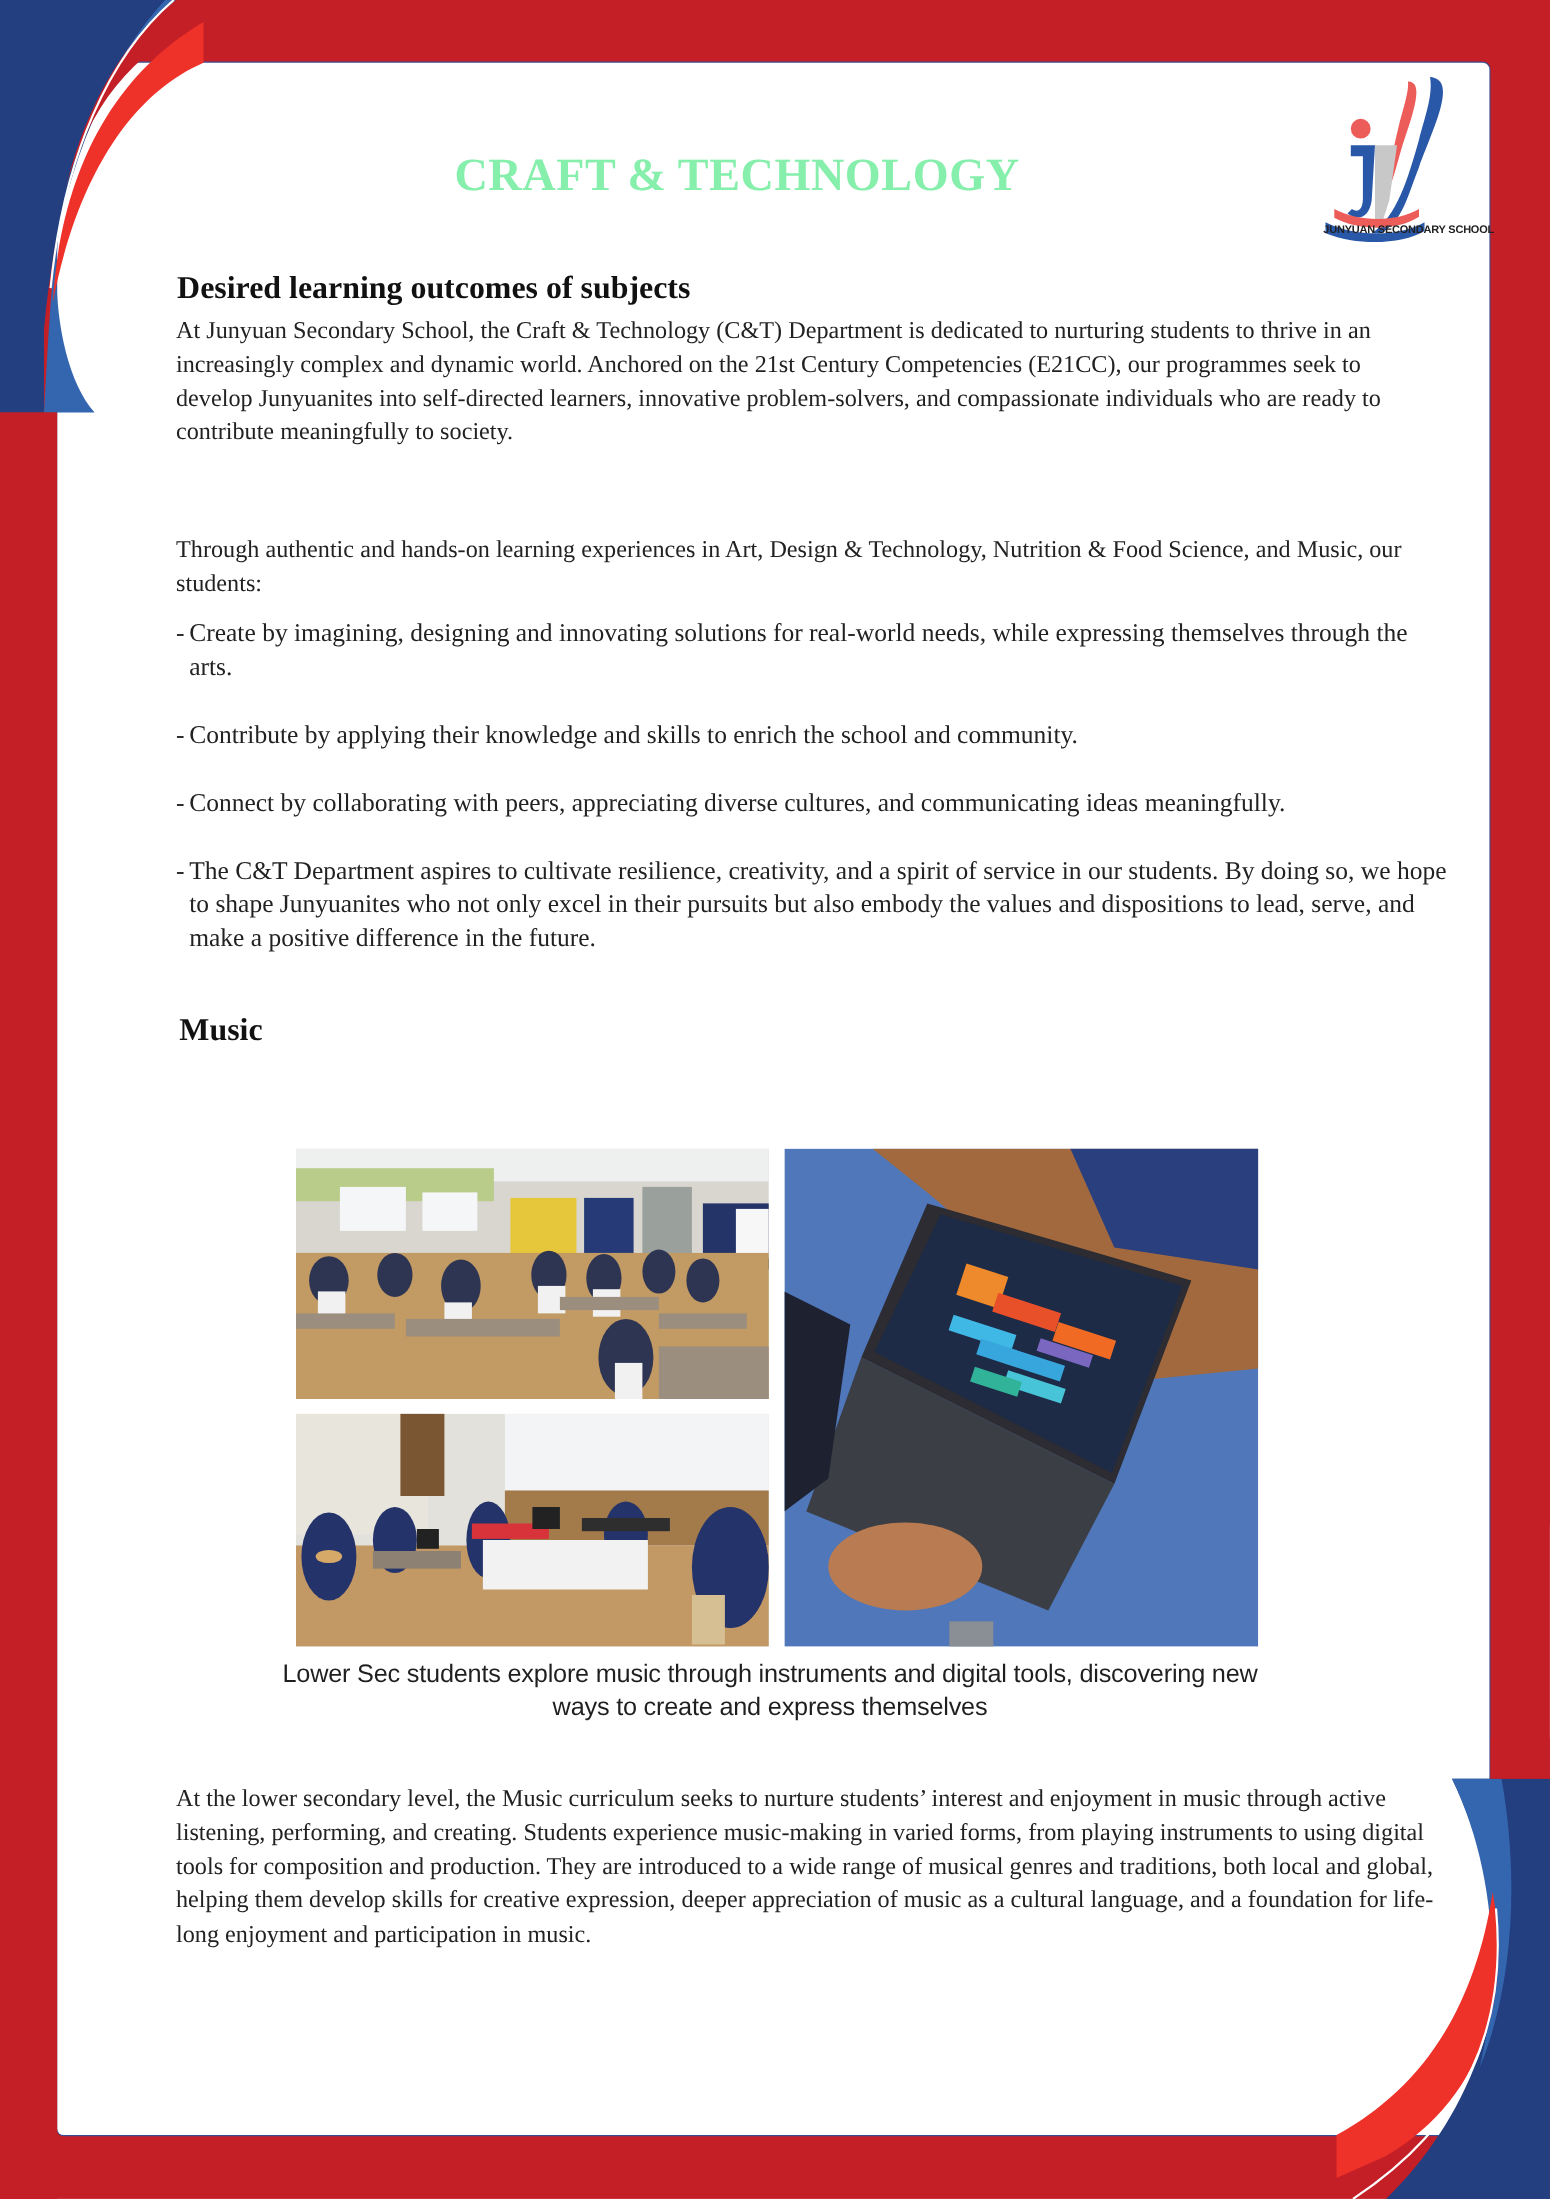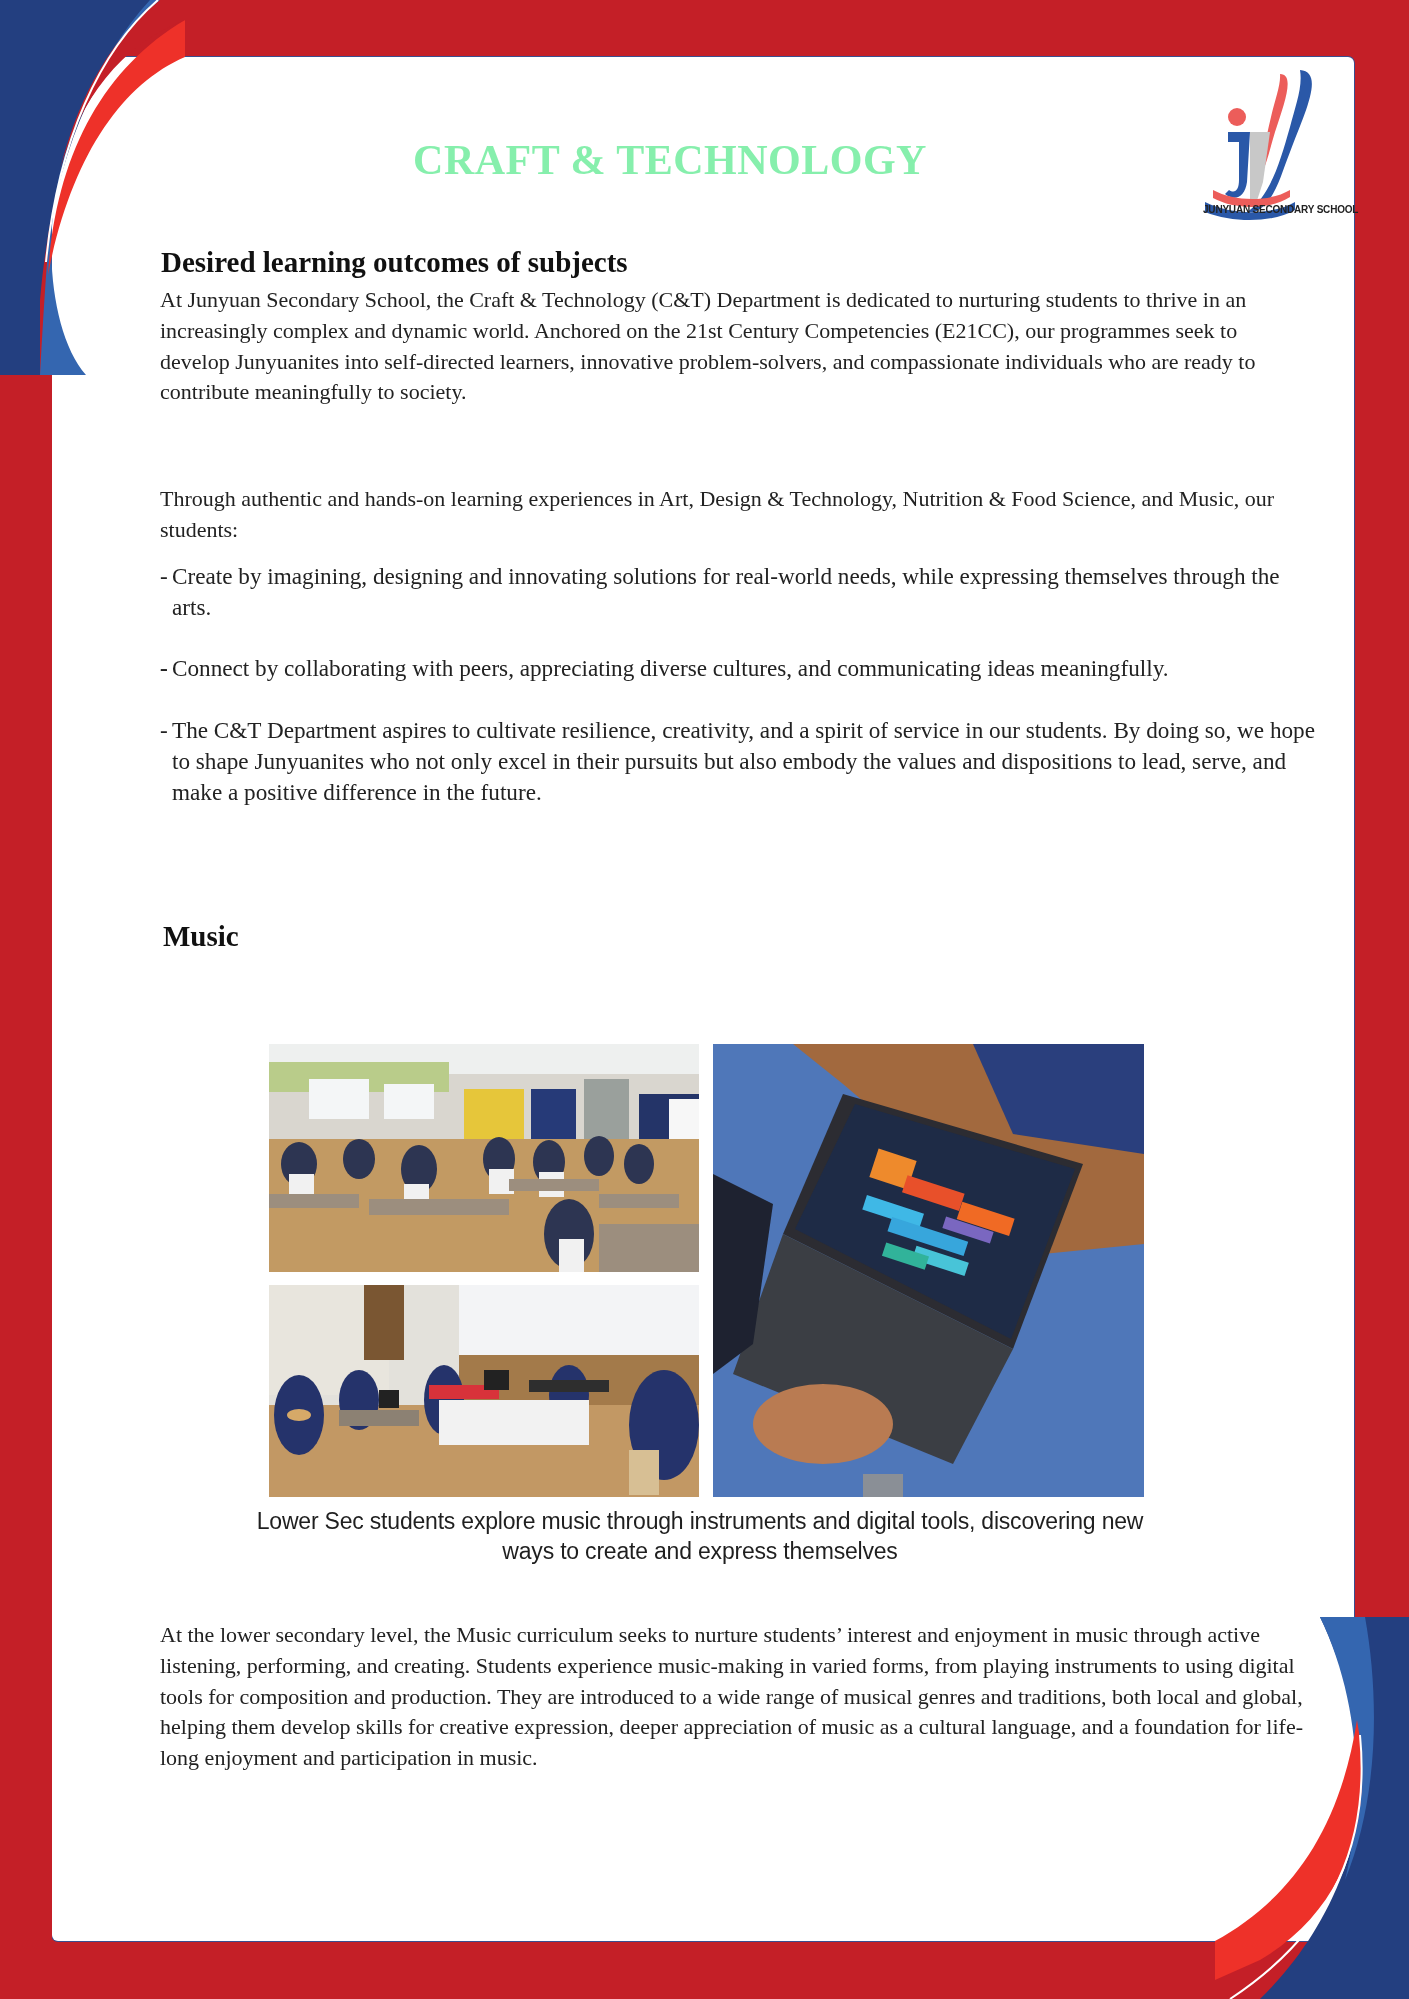--- a/index.html
+++ b/index.html
@@ -61,21 +61,21 @@
 </svg>
 <div class="logo-text">JUNYUAN SECONDARY SCHOOL</div>
 
 <div class="title">CRAFT &amp; TECHNOLOGY</div>
 
 <h2 class="h-outcomes">Desired learning outcomes of subjects</h2>
 <p class="para p1">At Junyuan Secondary School, the Craft &amp; Technology (C&amp;T) Department is dedicated to nurturing students to thrive in an increasingly complex and dynamic world. Anchored on the 21st Century Competencies (E21CC), our programmes seek to develop Junyuanites into self-directed learners, innovative problem-solvers, and compassionate individuals who are ready to contribute meaningfully to society.</p>
 <p class="para p2">Through authentic and hands-on learning experiences in Art, Design &amp; Technology, Nutrition &amp; Food Science, and Music, our students:</p>
 <ul class="bullets">
   <li><span class="dash">-</span><span>Create by imagining, designing and innovating solutions for real-world needs, while expressing themselves through the arts.</span></li>
-  <li><span class="dash">-</span></li>
+  <li><span class="dash">-</span><span>Contribute by applying their knowledge and skills to enrich the school and community.</span></li>
   <li><span class="dash">-</span><span>Connect by collaborating with peers, appreciating diverse cultures, and communicating ideas meaningfully.</span></li>
   <li><span class="dash">-</span><span>The C&amp;T Department aspires to cultivate resilience, creativity, and a spirit of service in our students. By doing so, we hope to shape Junyuanites who not only excel in their pursuits but also embody the values and dispositions to lead, serve, and make a positive difference in the future.</span></li>
 </ul>
 
 <h2 class="h-music">Music</h2>
 
 <div class="photo ph1" title="Students in a classroom working on laptops">
   <svg viewBox="0 0 430 228" preserveAspectRatio="none">
     <rect width="430" height="228" fill="#d9d6cf"></rect>
     <rect x="0" y="0" width="430" height="30" fill="#eef0ef"></rect>

